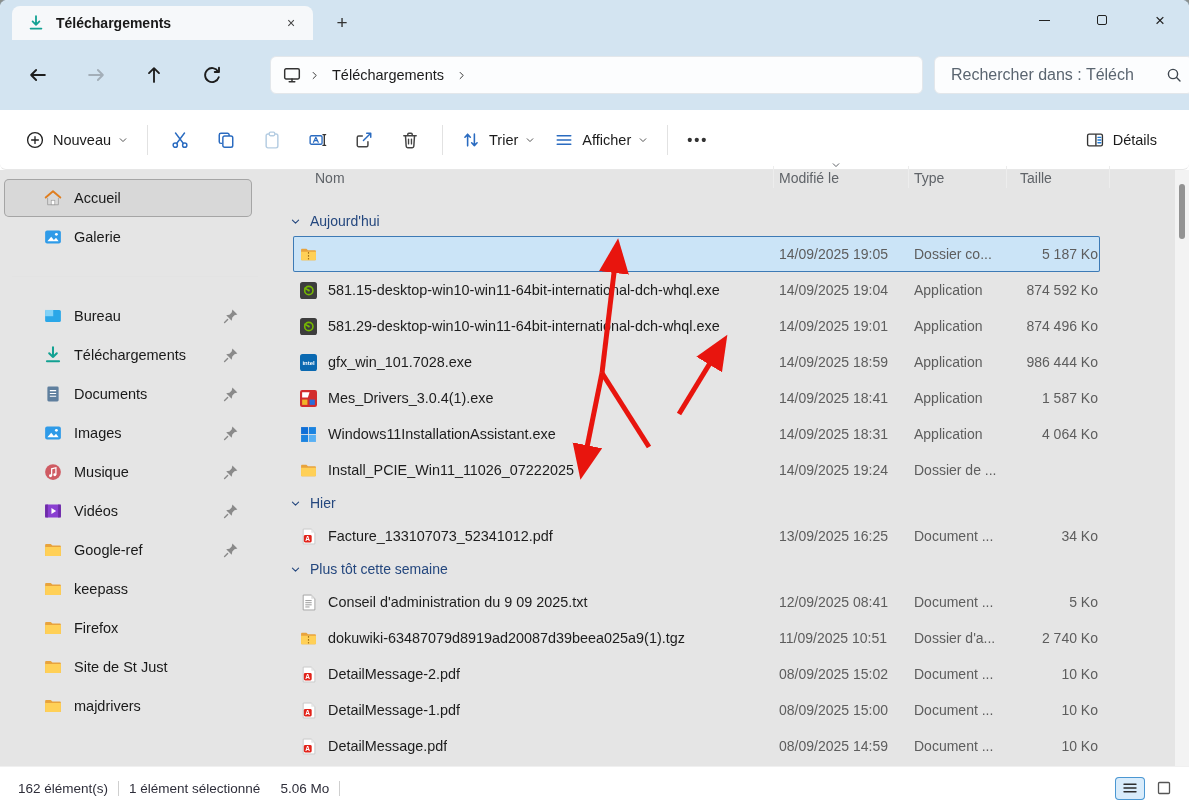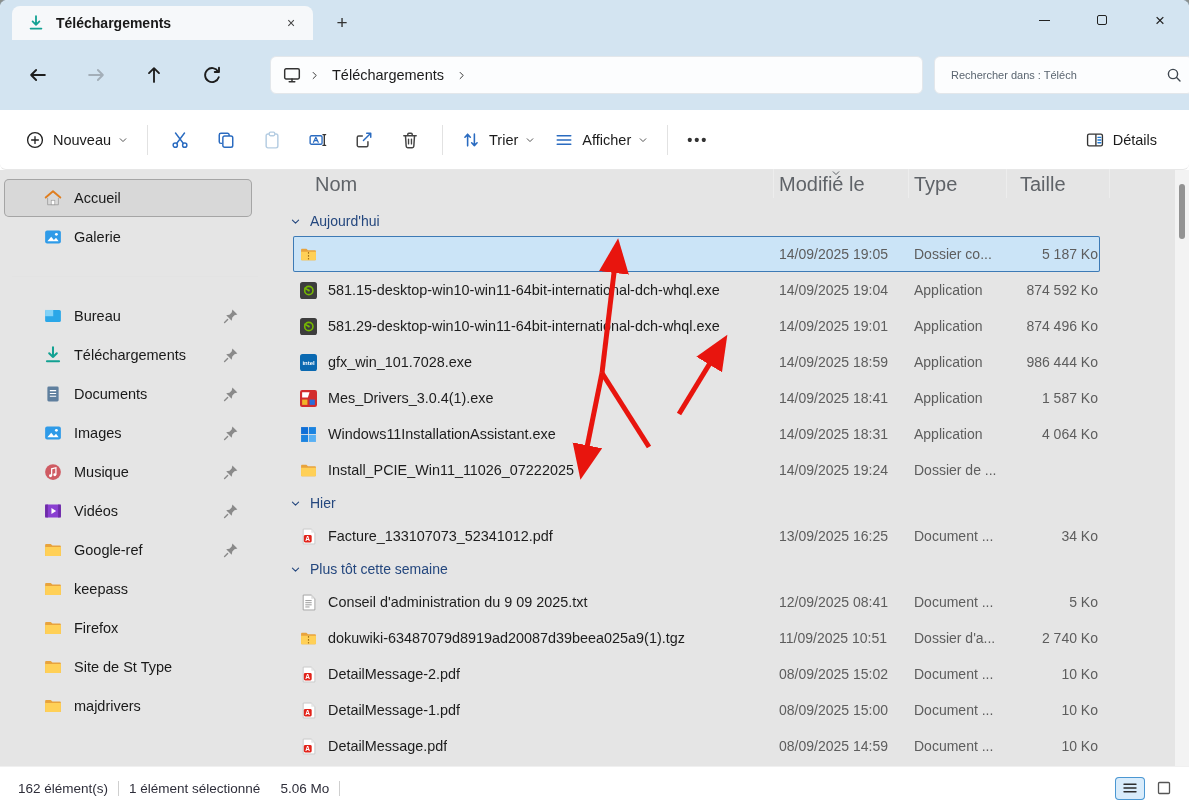--- a/index.html
+++ b/index.html
@@ -24,21 +24,21 @@
   
   .navbar{position:absolute;left:0;top:40px;right:0;height:70px;background:#d3e4f1;display:flex;align-items:center;padding-left:18px;}
   .navbtn{width:40px;height:36px;margin-right:18px;display:flex;align-items:center;justify-content:center;color:#1e1e1e;border-radius:5px;flex:0 0 auto;}
   .navbtn.disabled{color:#a3aeb8;}
   .crumbbar{width:653px;height:38px;margin-left:20px;background:#fcfdfe;border:1px solid #e3e7eb;border-radius:6px;
             display:flex;align-items:center;padding:0 12px;color:#1b1b1b;flex:0 0 auto;}
   .crumb-label{font-size:14.5px;margin:0 4px;}
   .crumb-chev{color:#333;margin:0 8px;display:flex;}
   .searchbar{width:259px;height:38px;margin-left:11px;background:#fcfdfe;border:1px solid #e3e7eb;border-radius:6px;
              display:flex;align-items:center;padding:0 10px 0 14px;flex:0 0 auto;}
-  .searchbar input{flex:1;border:none;outline:none;background:transparent;font-size:11px;color:#3c4650;
+  .searchbar input{flex:1;border:none;outline:none;background:transparent;font-size:16px;color:#3c4650;
                    font-family:"Liberation Sans",sans-serif;min-width:0;}
   .searchbar input::placeholder{color:#5a6570;opacity:1;}
   .search-ic{color:#3f474f;display:flex;flex:0 0 auto;}
 
   
   .cmdbar{position:absolute;left:0;top:110px;right:0;height:60px;background:#fff;border-bottom:1px solid #e7e7e7;
           display:flex;align-items:center;padding:0 16px;border-radius:6px;}
   .cbtn{display:flex;align-items:center;justify-content:center;gap:9px;height:40px;border-radius:5px;color:#1b1b1b;
         font-size:14.5px;padding:0 10px;flex:0 0 auto;white-space:nowrap;}
   .cbtn .chev{margin-left:-2px;}
@@ -51,21 +51,21 @@
   .content{position:absolute;left:0;top:170px;right:0;bottom:27px;display:flex;background:#e5e5e5;}
 
   .sidebar{width:270px;flex:0 0 auto;padding-top:8px;position:relative;}
   .side-item{height:38px;margin:1px 18px 1px 4px;border-radius:5px;display:flex;align-items:center;
              padding-left:40px;gap:12px;font-size:14.5px;color:#191919;position:relative;}
   .side-item.selected{background:#d8d8d8;box-shadow:inset 0 0 0 1px #a5a5a5;}
   .side-item .pin{position:absolute;right:13px;display:flex;color:#8a8a8a;}
   .side-divider{height:1px;background:#e3e3e3;margin:20px 12px;}
 
   .filepanel{flex:1;position:relative;}
-  .fhead{height:36px;display:flex;align-items:center;padding-bottom:7px;margin-right:89px;color:#5f6368;font-size:20px;}
+  .fhead{height:36px;display:flex;align-items:flex-start;padding-bottom:7px;margin-right:89px;color:#5f6368;font-size:14px;}
   .fhead .hc{position:relative;}
   .hc-name{flex:1;padding-left:45px;}
   .hc-mod{width:135px;}
   .hc-typ{width:98px;}
   .hc-siz{width:88px;}
   .hc-mod::before,.hc-typ::before,.hc-siz::before,.hc-siz::after{content:"";position:absolute;top:-4px;bottom:-2px;width:1px;background:#ededed;}
   .hc-mod::before,.hc-typ::before,.hc-siz::before{left:-6px;}
   .hc-siz::after{right:-10px;}
   .sortchev{position:absolute;top:-13px;left:52px;color:#5f6368;}
 
@@ -519,21 +519,21 @@
       <div class="side-item">
         <svg class="ic18">
             <use href="#i-folder"></use>
           </svg>
         <span>Firefox</span>
       </div>
       <div class="side-item">
         <svg class="ic18">
             <use href="#i-folder"></use>
           </svg>
-        <span>Site de St Type</span>
+        <span>Site de St Just</span>
       </div>
       <div class="side-item">
         <svg class="ic18">
             <use href="#i-folder"></use>
           </svg>
         <span>majdrivers</span>
       </div>
     </aside>
 
     <div class="filepanel">

